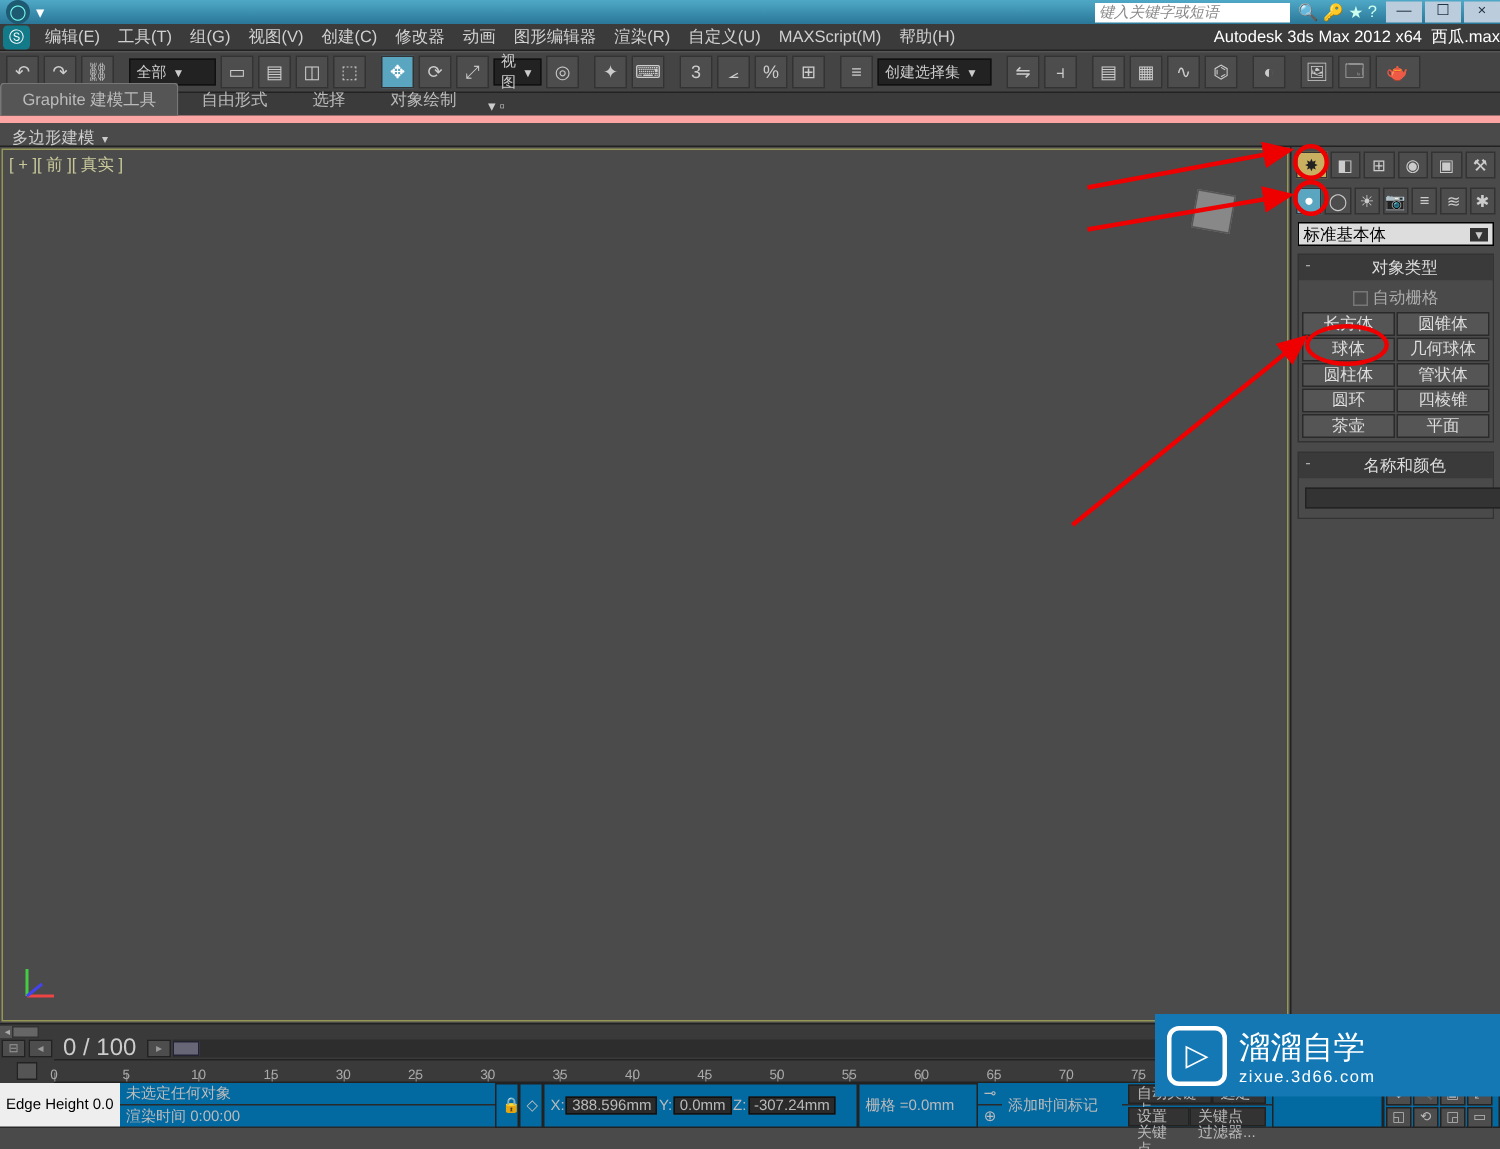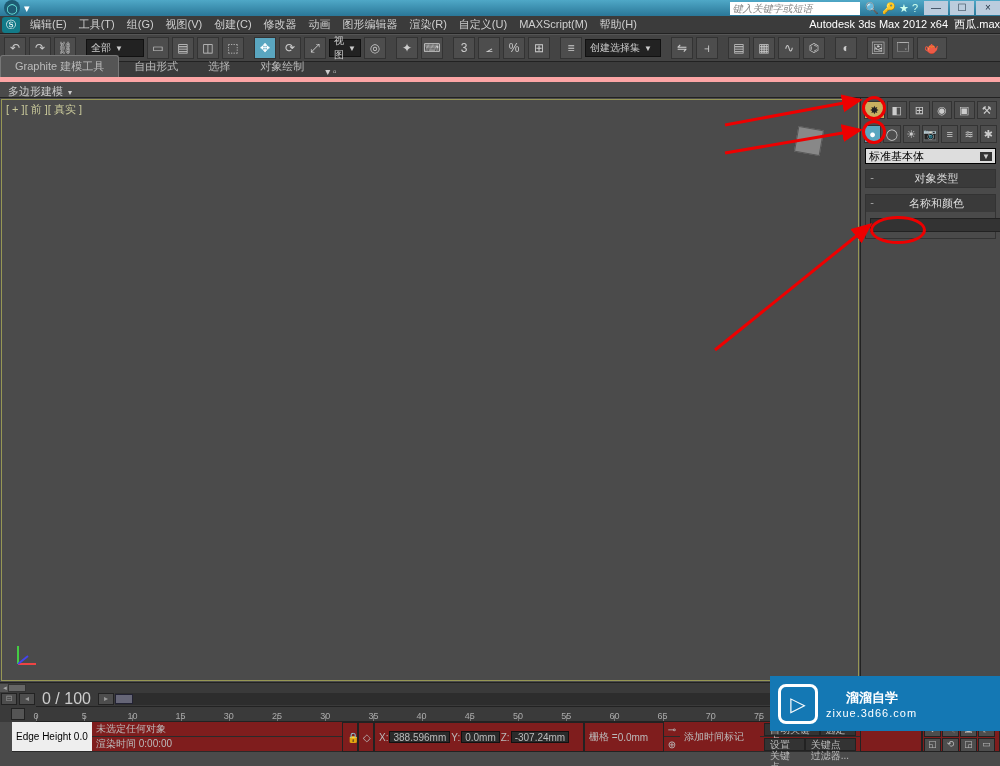--- a/index.html
+++ b/index.html
@@ -75,38 +75,38 @@
   .timebar1 .ctl{ width:16px; height:12px; background:#4d4d4d; border:1px solid #222; margin:0 1px; font-size:8px; text-align:center; color:#999;}
   .timebar1 .pos { font-size:16px; color:#ccc; margin:0 6px;}
   .timebar1 .track { flex:1; height:12px; background:#2d2d2d; position:relative;}
   .timebar1 .track .knob{ position:absolute; left:0; width:18px; height:10px; top:1px; background:#667; border:1px solid #223;}
   .ruler { height:16px; background:#3a3a3a; position:relative; border-top:1px solid #222; border-bottom:1px solid #222; margin-left:36px;}
   .ruler .tick { position:absolute; bottom:0; width:1px; height:6px; background:#777;}
   .ruler .lbl { position:absolute; bottom:0; font-size:9px; color:#aaa; transform:translateX(-50%);}
   .ruler-left{ position:absolute; left:0; width:36px; height:16px; background:#3a3a3a; display:flex; align-items:center; justify-content:center;}
   .ruler-left .k{ width:14px; height:12px; background:#555; border:1px solid #222;}
 
-  .status { height:30px; background:#7f1d1d; display:flex; font-size:10px; color:#bbb;margin-left:12px;}
+  .status { height:30px; background:#0369a1; display:flex; font-size:10px; color:#bbb;}
   .status .cell { border:1px solid #222; display:flex; align-items:center; padding:0 4px;}
   .status .stack { display:flex; flex-direction:column; height:100%; }
   .status .stack .line { flex:1; display:flex; align-items:center; padding:0 4px; border-bottom:1px solid #2a2a2a;}
   .spin { display:inline-flex; align-items:center; background:#2a2a2a; height:12px; padding:0 3px; margin:0 1px; border:1px solid #111;}
   .akbtn { height:13px; padding:0 5px; background:#333; border:1px solid #222; font-size:10px; line-height:11px;}
   .nav-grid { display:grid; grid-template-columns:repeat(4,17px); grid-auto-rows:14px; gap:1px; }
   .nav-grid .n{ background:#4d4d4d; border:1px solid #222; font-size:9px; color:#bbb; text-align:center;}
   .edge-lbl{ position:absolute; left:2px; bottom:2px; background:#eee; color:#000; font-size:10px; padding:1px 2px;}
 
   
   .red-circle { position:absolute; border:3px solid #e00; border-radius:50%; pointer-events:none;}
   .red-arrow { position:absolute; pointer-events:none; }
 
   
   .watermark { position:absolute; right:0; bottom:35px; width:230px; height:55px; background:#1478b4; display:flex; align-items:center; color:#fff;}
   .watermark .logo{ width:40px; height:40px; border:3px solid #fff; border-radius:8px; margin:0 8px; display:flex; align-items:center; justify-content:center; font-size:20px;}
-  .watermark .txt .l1{ font-size:13px; font-weight:bold;margin-left:20px;}
+  .watermark .txt .l1{ font-size:21px; font-weight:normal;}
   .watermark .txt .l2{ font-size:11px; letter-spacing:1px;}
 </style>
 </head>
 <body>
 
 <div class="titlebar">
   <div class="appicon">◯</div>
   <span>▾</span>
   <div class="title-text">
     <span>Autodesk 3ds Max  2012 x64</span>&nbsp;&nbsp;<span>西瓜.max</span>
@@ -223,20 +223,35 @@
     <div class="panel-drop">
       <span>标准基本体</span>
         <span class="arrow">▼</span>
     </div>
 
     <div class="rollout">
       <div class="roll-head">
           <span class="mk">-</span>
           <span class="ttl">对象类型</span>
         </div>
+      <div class="roll-body">
+        <div class="chk-row"><span class="box"></span><span>自动栅格</span></div>
+        <div class="obj-grid" id="obj-grid">
+            <div class="obj-btn">长方体</div>
+            <div class="obj-btn">圆锥体</div>
+            <div class="obj-btn">球体</div>
+            <div class="obj-btn">几何球体</div>
+            <div class="obj-btn">圆柱体</div>
+            <div class="obj-btn">管状体</div>
+            <div class="obj-btn">圆环</div>
+            <div class="obj-btn">四棱锥</div>
+            <div class="obj-btn">茶壶</div>
+            <div class="obj-btn">平面</div>
+          </div>
+      </div>
     </div>
 
     <div class="rollout">
       <div class="roll-head">
           <span class="mk">-</span>
           <span class="ttl">名称和颜色</span>
         </div>
       <div class="roll-body">
         <div class="name-row">
           <input style="">

